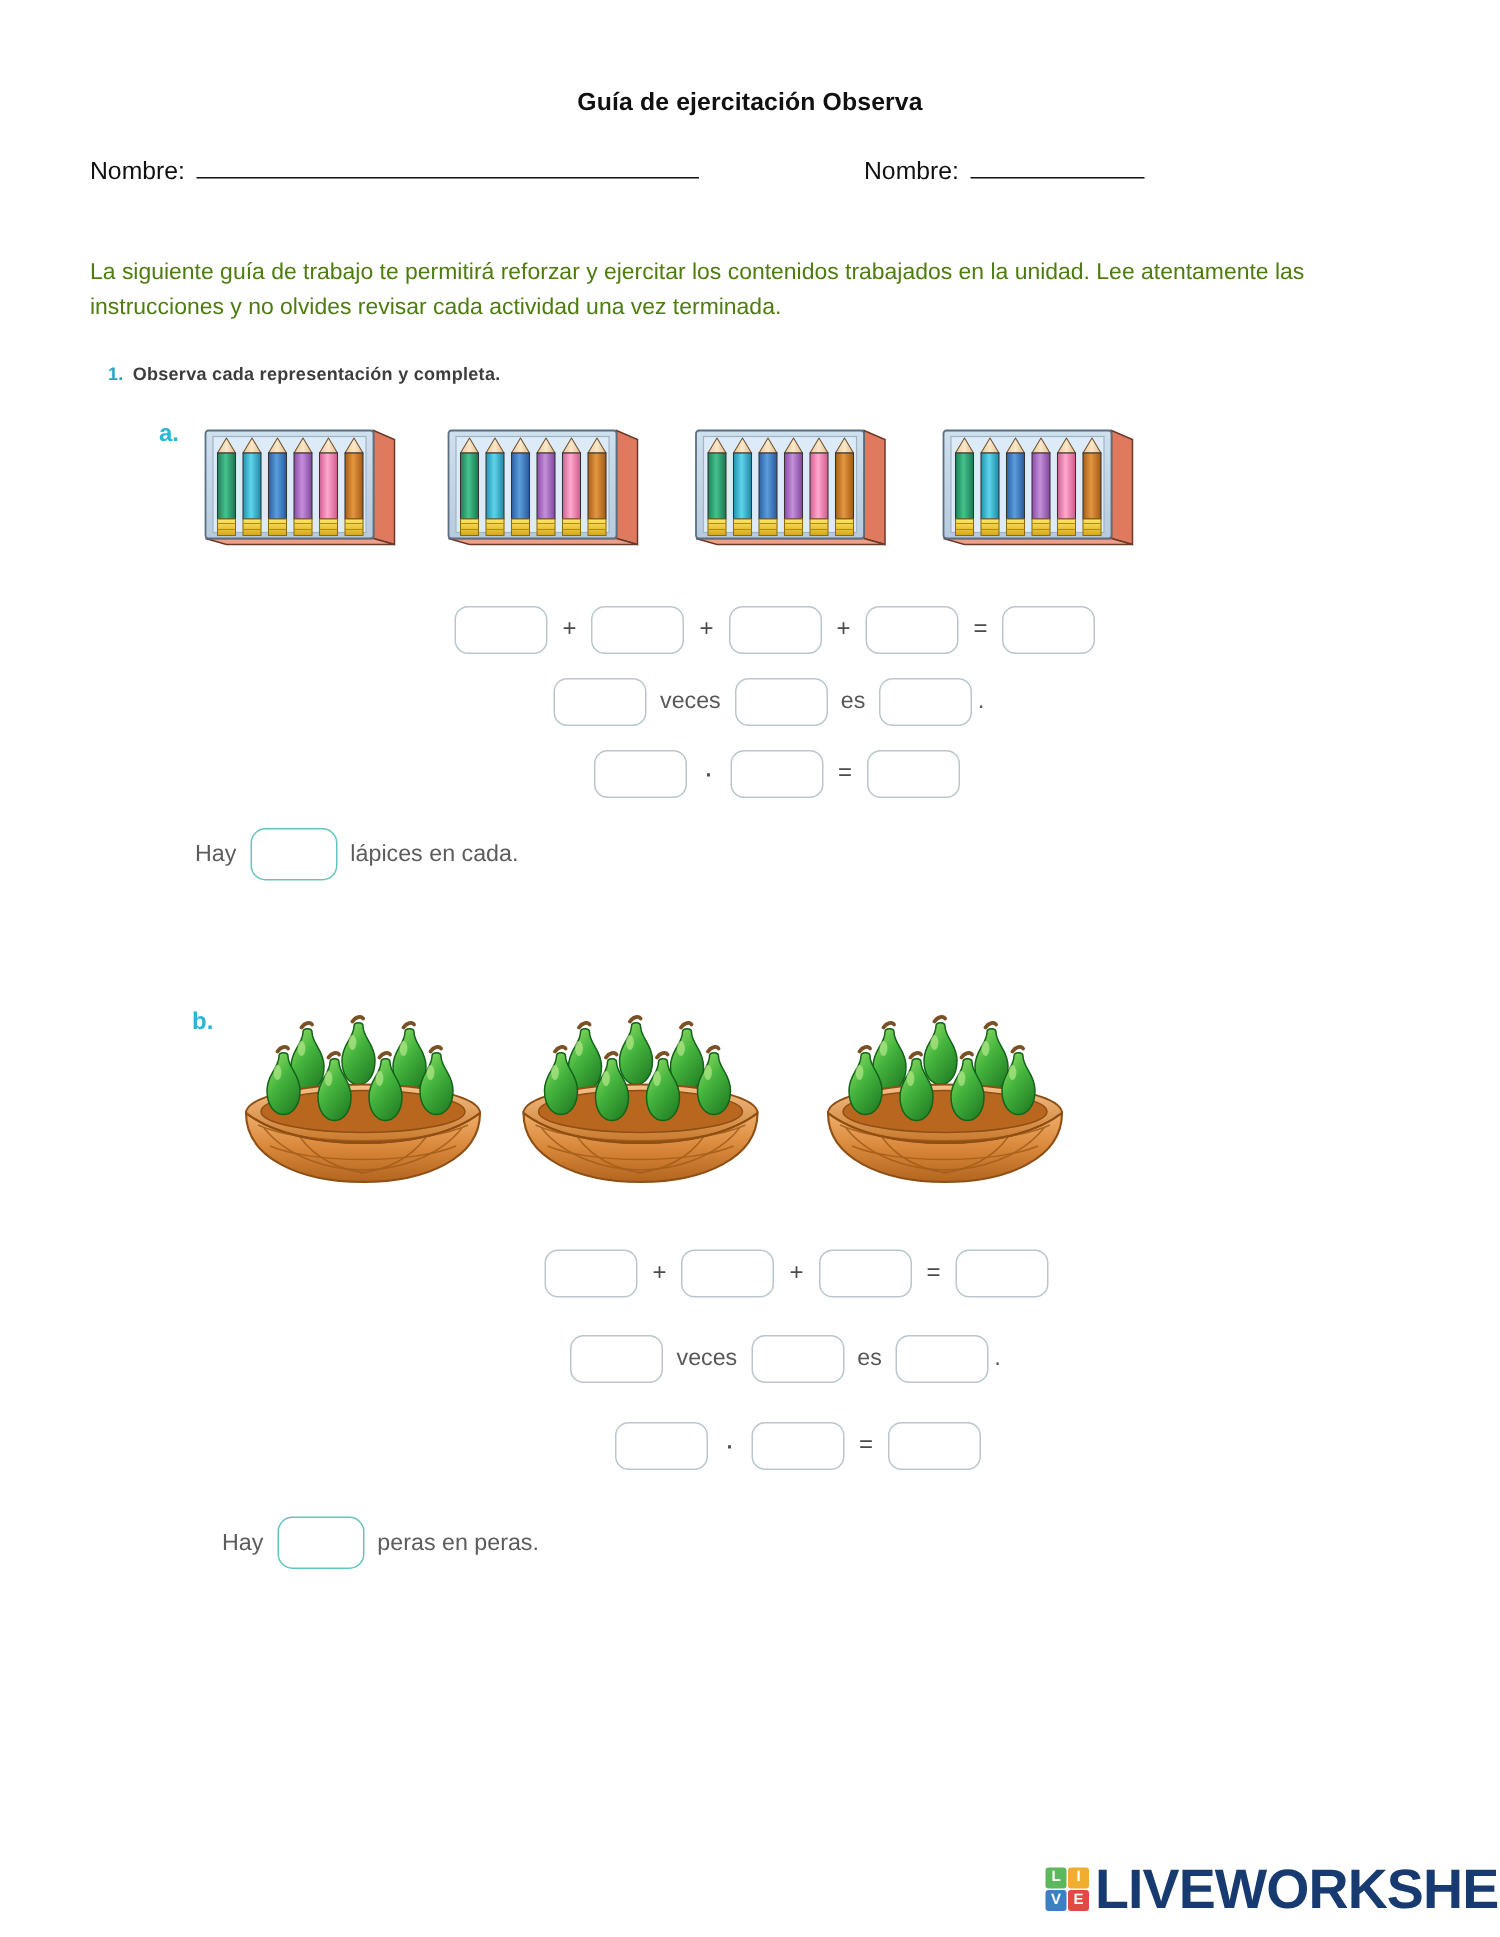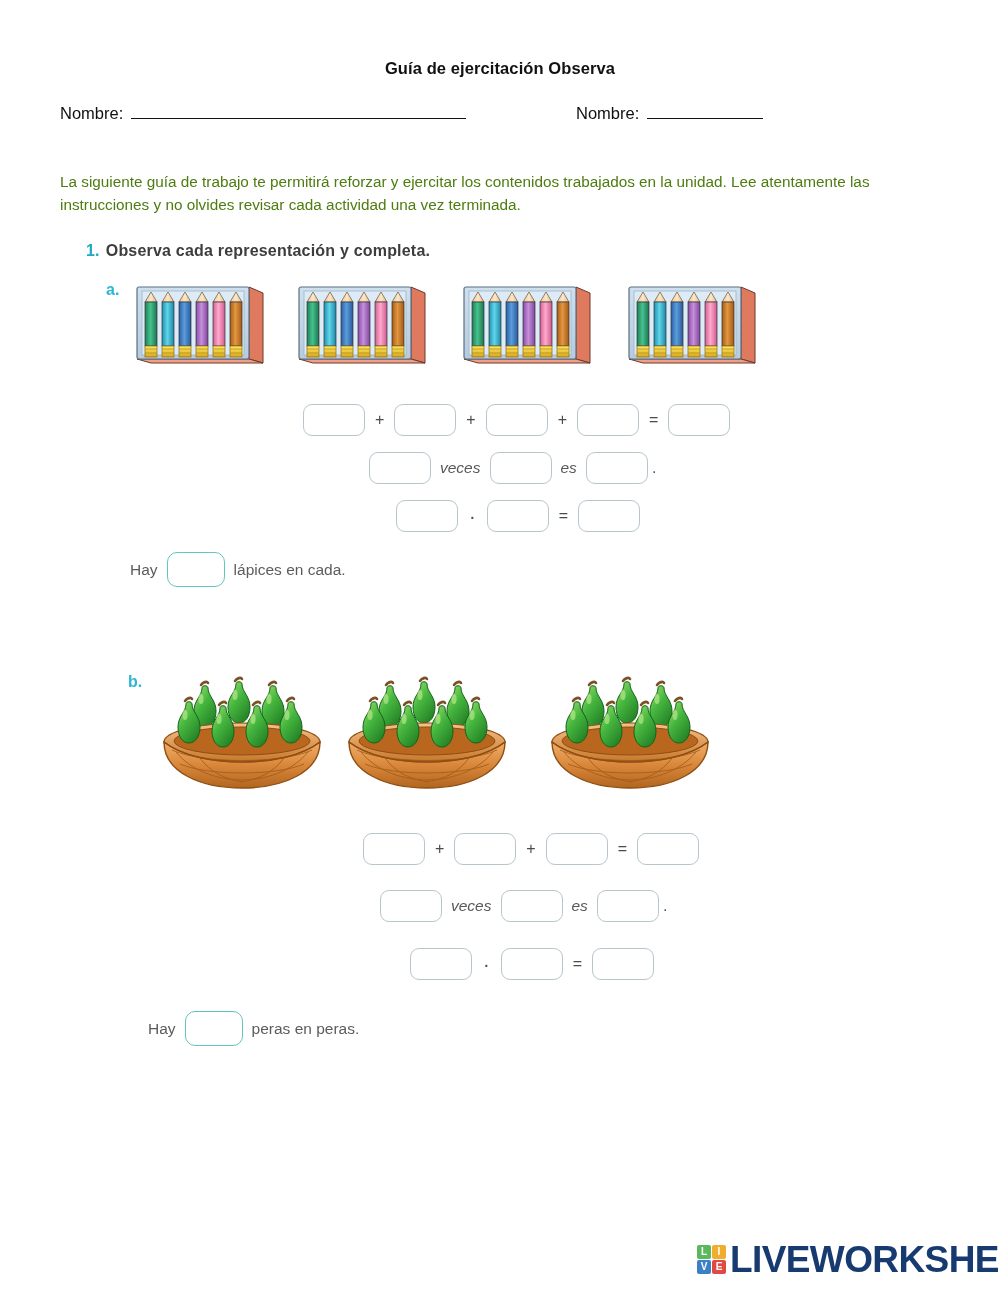--- a/index.html
+++ b/index.html
@@ -62,22 +62,22 @@
     width: 885px;
     font-size: 15.3px;
     line-height: 23px;
     color: #4d7c0f;
   }
 
   
   .exercise-heading {
     position: absolute;
     top: 242px;
-    left: 86px;
-    font-size: 16px;
+    left: 72px;
+    font-size: 12px;
     font-weight: bold;
     letter-spacing: 0.2px;
     color: #3b3b3b;
     white-space: nowrap;
   }
   .exercise-heading .ex-number {
     color: #1fa9c4;
     font-weight: bold;
     margin-right: 6px;
   }
@@ -145,21 +145,20 @@
     color: #4b4b4b;
     padding: 0 10px;
     font-family: "Liberation Sans", sans-serif;
   }
   .op.dot { font-size: 20px; line-height: 14px; padding: 0 11px; }
   .word {
     display: inline-block;
     font-size: 15.5px;
     color: #585858;
     padding: 0 9px;
-    font-style: italic;
   }
   .trailing-period {
     display: inline-block;
     font-size: 16px;
     color: #585858;
     padding-left: 4px;
   }
   .sentence-text {
     display: inline-block;
     font-size: 15.5px;

